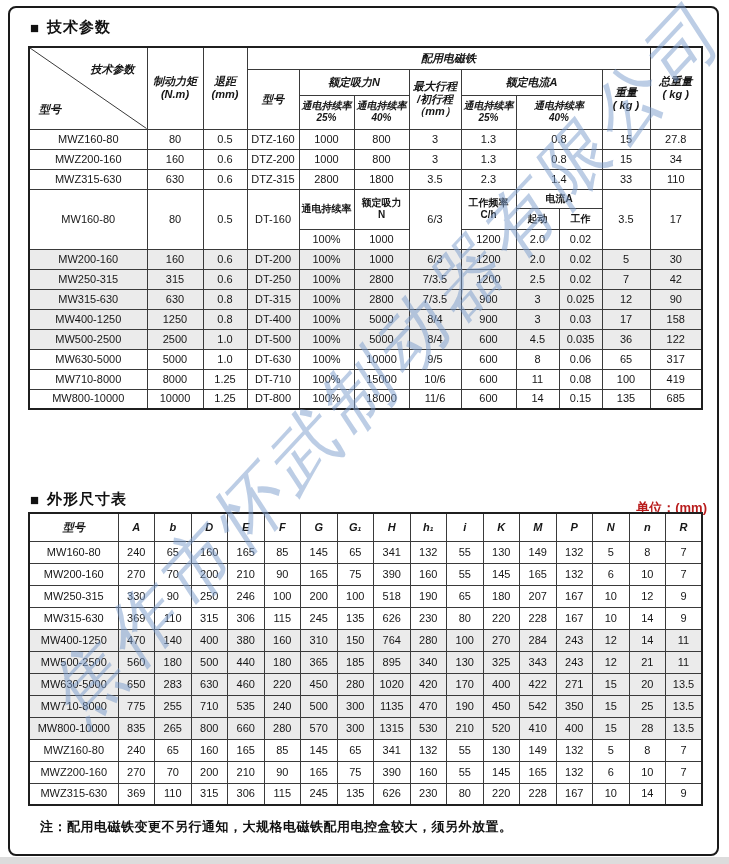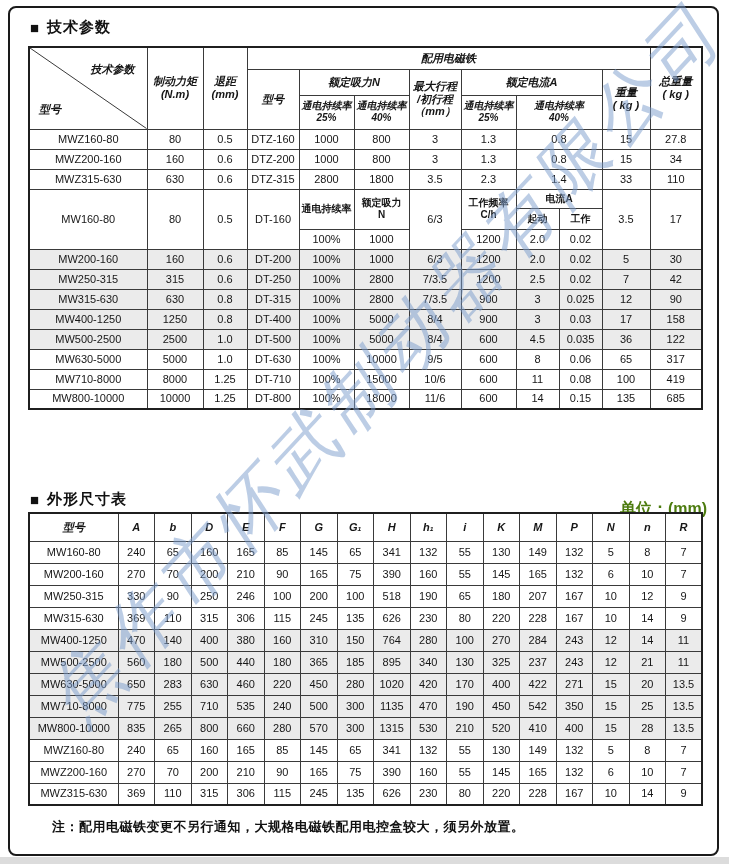--- a/index.html
+++ b/index.html
@@ -12,21 +12,21 @@
   .frame{
     position:absolute;left:8px;top:6px;width:711px;height:850px;
     border:2px solid #1a1a1a;border-radius:8px;box-sizing:border-box;background:#fff;
   }
   .section-title{
     position:absolute;left:30px;font-size:15px;font-weight:bold;color:#111;
     letter-spacing:1px;display:flex;align-items:center;gap:7px;
   }
   #title-tech{top:18px;}
   #title-dims{top:490px;}
-  .unit-label{position:absolute;right:22px;top:499px;font-size:16px;font-weight:bold;color:#4d7c0f;}
+  .unit-label{position:absolute;right:22px;top:499px;font-size:13px;font-weight:bold;color:#b91c1c;}
   table{border-collapse:collapse;table-layout:fixed;background:#fff;}
   table.datatable{position:absolute;left:28px;border:2px solid #1f1f1f;}
   th,td{
     border:1px solid #3a3a3a;text-align:center;vertical-align:middle;
     padding:0 1px;font-size:11px;line-height:1.18;overflow:hidden;
   }
   thead th{font-weight:bold;white-space:pre-line;font-style:italic;}
   th.sub{font-size:10px;}
   #tech-table{top:46px;width:673px;}
   #tech-table thead tr.hr1{height:22px;}
@@ -41,21 +41,20 @@
   #dims-table tbody tr{height:22px;}
   tr.shaded td{background:#ebebeb;}
   td.lbl{font-weight:bold;font-size:10px;white-space:pre-line;}
   .diag{position:relative;padding:0;}
   .diag svg{position:absolute;left:0;top:0;width:100%;height:100%;display:block;}
   .diag-top{position:absolute;top:15px;right:12px;font-weight:bold;font-size:11px;}
   .diag-bottom{position:absolute;bottom:13px;left:9px;font-weight:bold;font-size:11px;}
   .note{
     position:absolute;left:40px;top:818px;font-size:13px;font-weight:bold;color:#111;
     letter-spacing:0.5px;
-    margin-left:12px;
   }
   .watermark{
     position:absolute;left:62px;top:664px;z-index:6;pointer-events:none;
     transform:rotate(-47deg);transform-origin:0 50%;
     font-size:72px;font-style:italic;letter-spacing:7px;white-space:nowrap;
     color:rgba(122,156,204,0.50);font-family:"DejaVu Sans",sans-serif;
   }
 </style>
 </head>
 <body>
@@ -440,21 +439,21 @@
         <td>180</td>
         <td>500</td>
         <td>440</td>
         <td>180</td>
         <td>365</td>
         <td>185</td>
         <td>895</td>
         <td>340</td>
         <td>130</td>
         <td>325</td>
-        <td>237</td>
+        <td>343</td>
         <td>243</td>
         <td>12</td>
         <td>21</td>
         <td>11</td>
       </tr>
       <tr class="shaded">
         <td>MW630-5000</td>
         <td>650</td>
         <td>283</td>
         <td>630</td>

